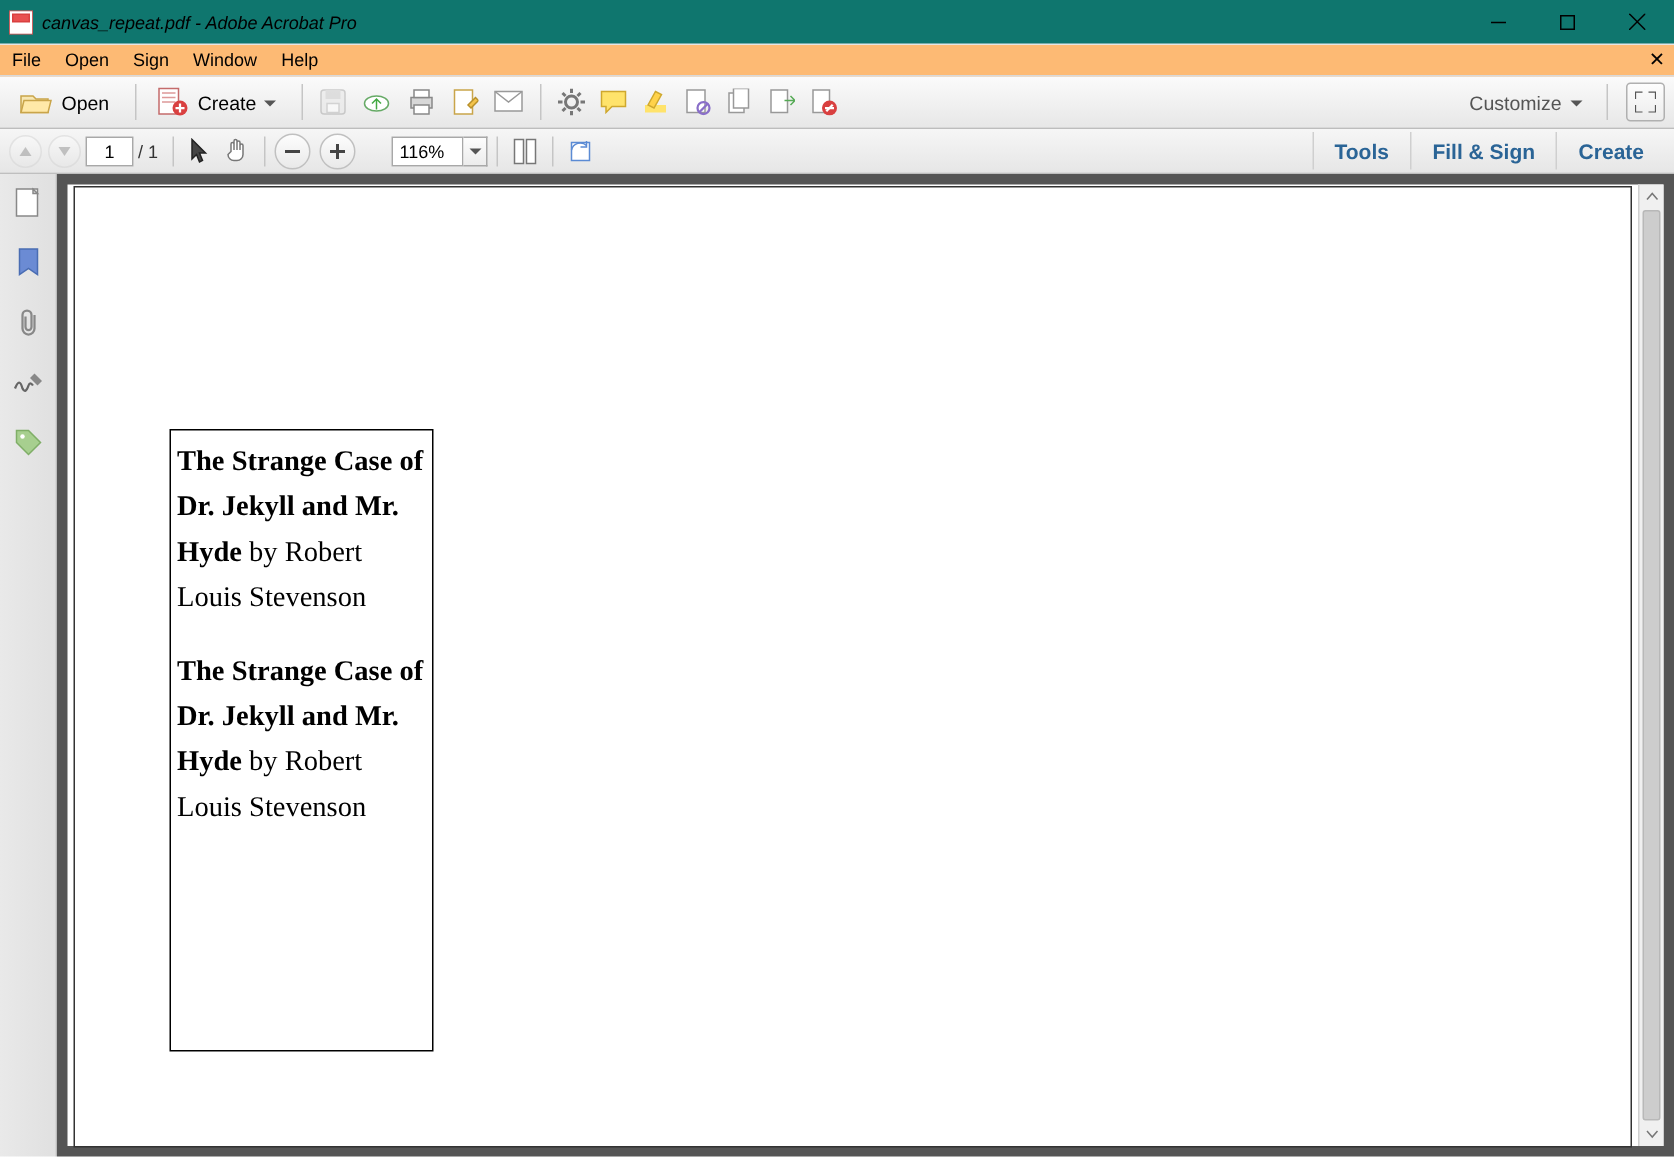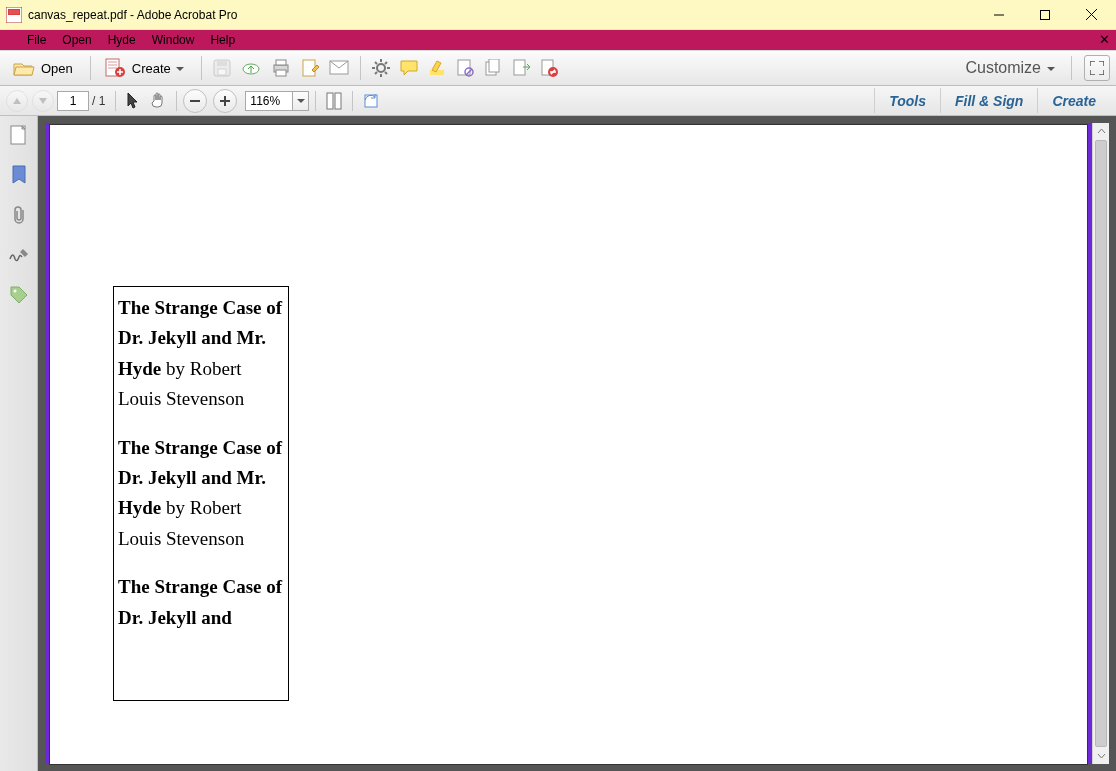--- a/index.html
+++ b/index.html
@@ -1,60 +1,60 @@
 <!DOCTYPE html>
 <html><head>
 <meta charset="utf-8">
 <style>
   * { box-sizing: border-box; margin:0; padding:0; }
   html,body { height:100%; width:1116px; font-family: "Segoe UI", Tahoma, sans-serif; font-size:12px; color:#000; background:#fff; overflow:hidden;}
   
   
-  .titlebar { height:30px; background:#fef9c3; display:flex; align-items:center; padding:0 2px; border-bottom:1px solid #e5e5e5;}
+  .titlebar { height:30px; background:#0f766e; display:flex; align-items:center; padding:0 2px; border-bottom:1px solid #e5e5e5;font-style:italic;}
   .titlebar .pdf-logo { width:16px; height:16px; margin:0 6px 0 4px; display:flex; align-items:center; justify-content:center;}
   .titlebar .title { flex:0 0 auto; font-size:12px; color:#000; }
   .titlebar .spacer { flex:1 1 auto; }
   .winbtn { width:46px; height:29px; display:flex; align-items:center; justify-content:center; }
   .winbtn svg { display:block; }
 
   
-  .menubar { height:21px; background:#be185d; border-bottom:1px solid #d9d9d9; display:flex; align-items:center; padding:0 19px; position:relative;}
+  .menubar { height:21px; background:#fdba74; border-bottom:1px solid #d9d9d9; display:flex; align-items:center; padding:0 0; position:relative;}
   .menubar .menu-item { padding:3px 8px; font-size:12px; color:#000; }
   .menubar .close-x { position:absolute; right:6px; top:2px; font-size:13px; }
 
   
   .toolbar { background: linear-gradient(#fbfbfb,#e7e7e7); border-bottom:1px solid #bdbdbd; display:flex; align-items:center; padding:3px 6px; height:35px;}
   .toolbar2 { background: linear-gradient(#f6f6f6,#e6e6e6); border-bottom:1px solid #bfbfbf; display:flex; align-items:center; padding:2px 6px; height:30px; }
   .tb-sep { width:1px; height:24px; background:#c5c5c5; margin:0 6px; }
   .tb-sep2{ width:1px; height:20px; background:#c5c5c5; margin:0 6px; }
   .tb-btn { height:26px; min-width:28px; border:1px solid transparent; border-radius:3px; display:flex; align-items:center; justify-content:center; padding:0 4px;text-align:center; }
   .tb-btn.lbl { padding:0 10px 0 6px; font-size:13px; font-weight:500;}
   .tb-btn .caret { margin-left:5px; }
   .tb-btn.disabled { opacity:.55; }
-  .customize { margin-left:auto; display:flex; align-items:center; color:#555; font-size:16px; padding:0 10px;}
+  .customize { margin-left:auto; display:flex; align-items:center; color:#555; font-size:13px; padding:0 10px;}
   .fullscreen-box { width:26px;height:26px; border:1px solid #b0b0b0; border-radius:3px; background:linear-gradient(#fdfdfd,#ececec); display:flex;align-items:center;justify-content:center; margin-left:6px;}
 
   .navbtn { width:22px; height:22px; border:1px solid #c0c0c0; border-radius:11px; background:linear-gradient(#fdfdfd,#e9e9e9); display:flex; align-items:center; justify-content:center;}
   .navbtn.disabled { opacity:.45; border-color:#d0d0d0;}
   .page-input { width:32px; height:20px; border:1px solid #a8a8a8; background:#fff; text-align:center; font-size:12px; margin:0 3px;}
   .page-total { font-size:12px; color:#333; margin-right:4px;}
   .sqbtn { width:24px; height:22px; border:1px solid transparent; border-radius:3px; display:flex;align-items:center;justify-content:center; }
   .zoombtn { width:24px;height:24px; border:1px solid #c0c0c0; border-radius:12px; background:linear-gradient(#fdfdfd,#e9e9e9); display:flex;align-items:center;justify-content:center;}
-  .zoom-input { width:48px; height:20px; border:1px solid #a8a8a8; background:#fff; text-align:left; padding-left:4px; font-size:12px; }
+  .zoom-input { width:48px; height:20px; border:1px solid #a8a8a8; background:#fff; text-align:left; padding-left:4px; font-size:12px;margin-left:16px; }
   .zoom-dd   { width:16px; height:20px; border:1px solid #a8a8a8; border-left:none; background:linear-gradient(#fdfdfd,#ececec); display:flex;align-items:center;justify-content:center;}
-  .right-tools { margin-left:auto; display:flex; align-items:flex-start; height:100%;font-style:italic;}
+  .right-tools { margin-left:auto; display:flex; align-items:flex-start; height:100%;}
   .right-tools .panelbtn { padding:0 14px; display:flex; align-items:center; font-size:14px; font-weight:600; color:#2a6496; border-left:1px solid #cfcfcf; height:100%;}
 
   
   .content { position:absolute; top:116px; bottom:0; left:0; right:0; display:flex; }
   .navpane { width:38px; background: linear-gradient(to right,#e9e9e9,#e0e0e0); border-right:1px solid #bcbcbc; display:flex; flex-direction:column; align-items:center; padding-top:8px; gap:18px;}
   .navpane .navicon { width:22px; height:22px; display:flex;align-items:center;justify-content:center; }
 
   .stage-wrap { flex:1; background:#555; position:relative; padding:7px; }
-  .stage { position:absolute; inset:7px; background:#6d28d9; }
+  .stage { position:absolute; inset:7px; background:#ffffff; }
   .scrollbar { position:absolute; right:0; top:0; bottom:0; width:17px; background:#f0f0f0; border-left:1px solid #d0d0d0; display:flex; flex-direction:column;}
   .scrollbar .arrow { height:17px; display:flex;align-items:center;justify-content:center; }
   .scrollbar .track { flex:1; position:relative; }
   .scrollbar .thumb { position:absolute; left:2px; right:2px; top:0; height:100%; background:#cdcdcd; border:1px solid #b8b8b8; border-radius:2px;}
 
   .page { position:absolute; left:5px; right:22px; top:2px; bottom:0; background:#fff; box-shadow:0 0 0 1px #333; }
   
   .doc-box { position:absolute; left:63px; top:161px; width:176px; height:415px; border:1.5px solid #000; padding:6px 4px 0 4px; overflow:hidden; font-family:"Times New Roman", serif; font-size:19px; line-height:1.6; color:#000;}
   .doc-box p { margin-bottom:18px; }
   .doc-box b { font-weight:700; }
@@ -88,21 +88,21 @@
       <svg width="11" height="11">
         <line x1="0" y1="0" x2="11" y2="11" stroke="#000"></line>
         <line x1="11" y1="0" x2="0" y2="11" stroke="#000"></line>
       </svg>
     </div>
 </div>
 
 <div class="menubar">
   <span class="menu-item">File</span>
   <span class="menu-item">Open</span>
-  <span class="menu-item">Hyde</span>
+  <span class="menu-item">Sign</span>
   <span class="menu-item">Window</span>
   <span class="menu-item">Help</span>
   <span class="close-x">✕</span>
 </div>
 
 <div class="toolbar">
   <div class="tb-btn lbl">
     <svg width="22" height="18">
         <path d="M1 5 h8 l2 2 h8 v9 h-18 z" fill="#f7e7b3" stroke="#c9a54a"></path>
         <path d="M3 8 h18 l-2 8 h-18 z" fill="#ffe9a8" stroke="#c9a54a"></path>
@@ -317,21 +317,20 @@
         </svg>
       </div>
   </div>
 
   <div class="stage-wrap">
     <div class="stage">
       <div class="page">
         <div class="doc-box">
           <p><b>The Strange Case of Dr. Jekyll and Mr. Hyde</b><span> by </span><span>Robert Louis Stevenson</span></p>
           <p><b>The Strange Case of Dr. Jekyll and Mr. Hyde</b><span> by </span><span>Robert Louis Stevenson</span></p>
-          <p><b>The Strange Case of Dr. Jekyll and</b></p>
         </div>
       </div>
       <div class="scrollbar">
         <div class="arrow">
             <svg width="9" height="9">
               <path d="M1 6 l3.5-4 3.5 4" fill="none" stroke="#777"></path>
             </svg>
           </div>
         <div class="track">
             <div class="thumb"></div>

